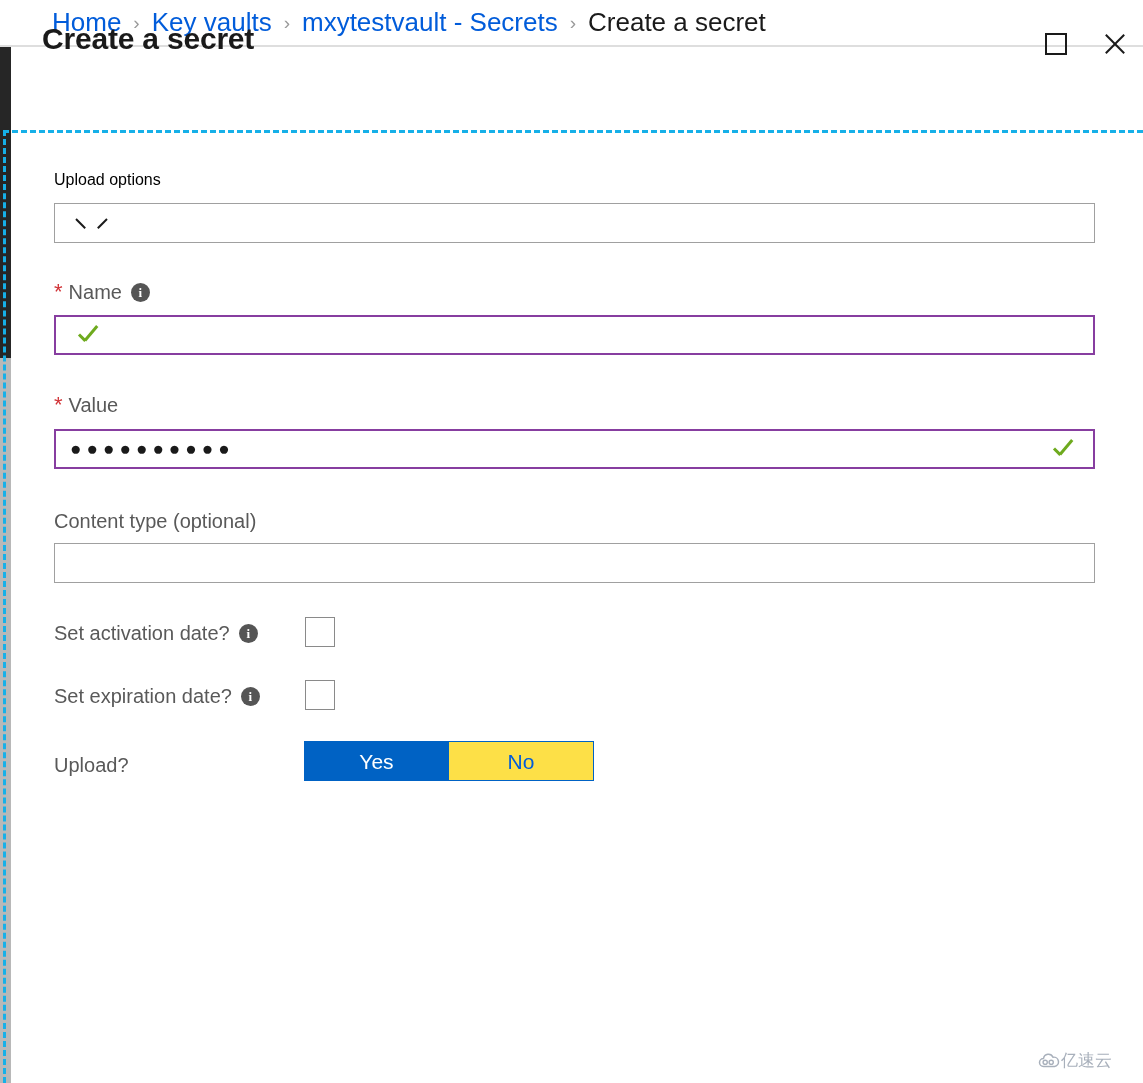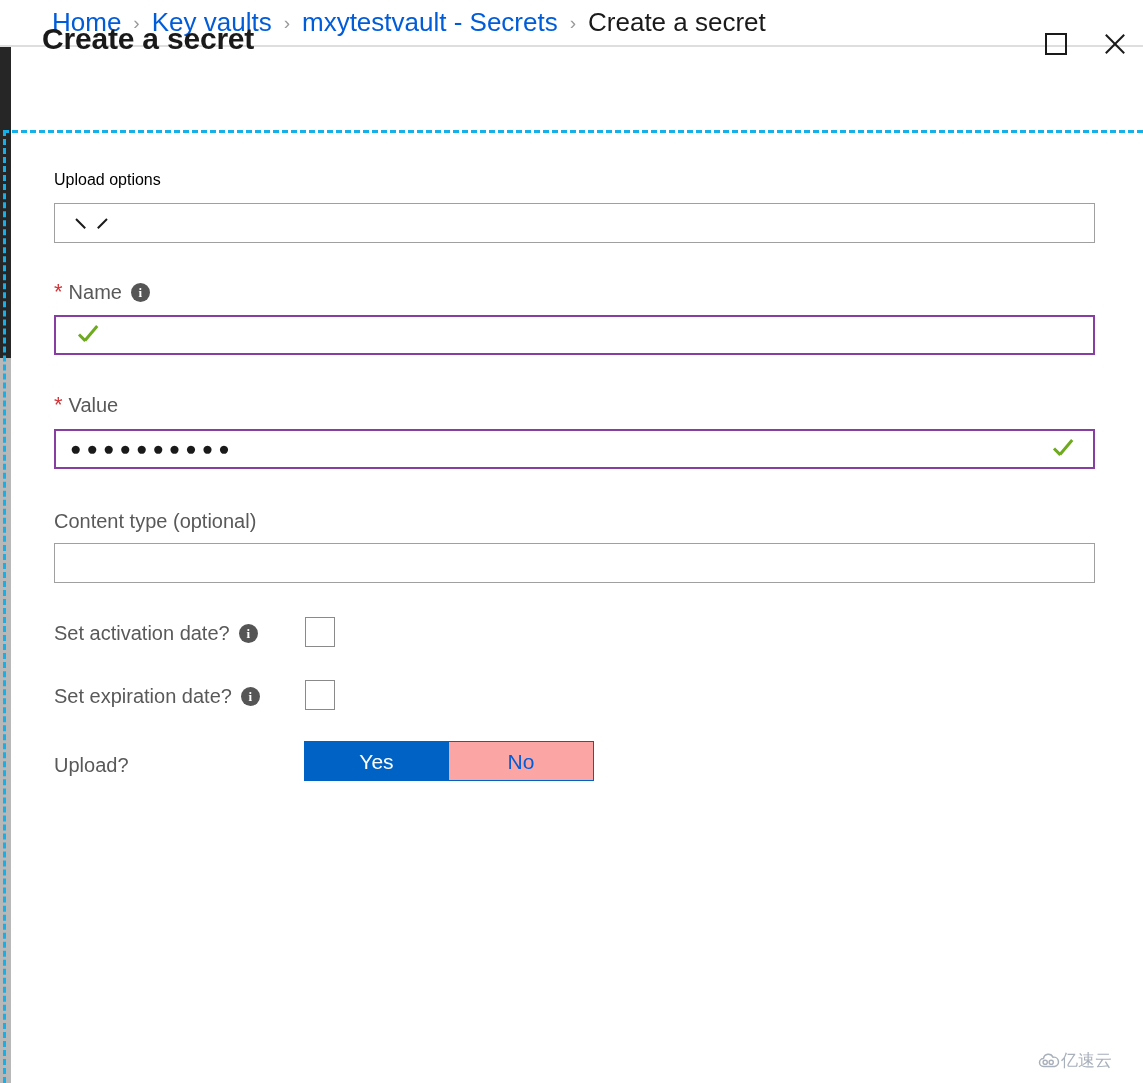--- a/index.html
+++ b/index.html
@@ -251,21 +251,21 @@
     cursor: pointer;
     border: 1px solid #0062c4;
     line-height: 1;
   }
   .seg-btn.on {
     background: #0062c4;
     color: #ffffff;
     border-color: #0062c4;
   }
   .seg-btn.off {
-    background: #fca5a5;
+    background: #fde047;
     color: #015cda;
     border-left: none;
   }
 
   
   .watermark {
     position: absolute;
     left: 1037px; top: 1052px;
     display: flex;
     align-items: center;

